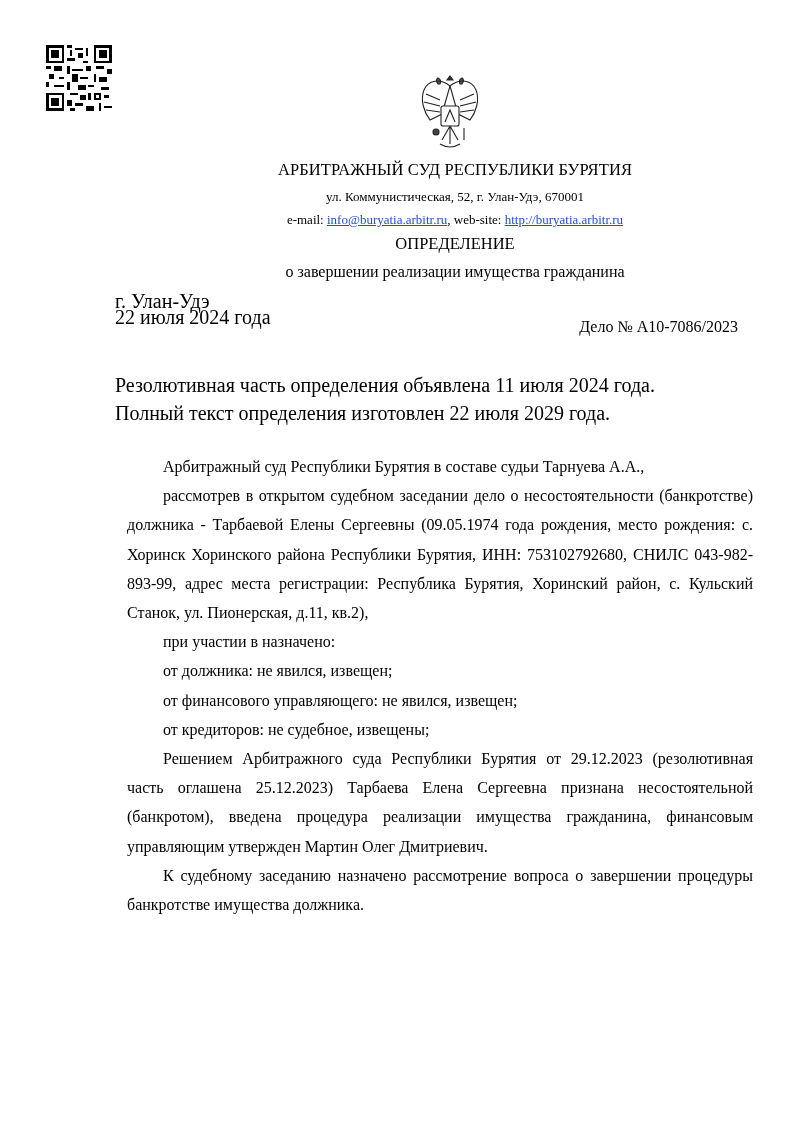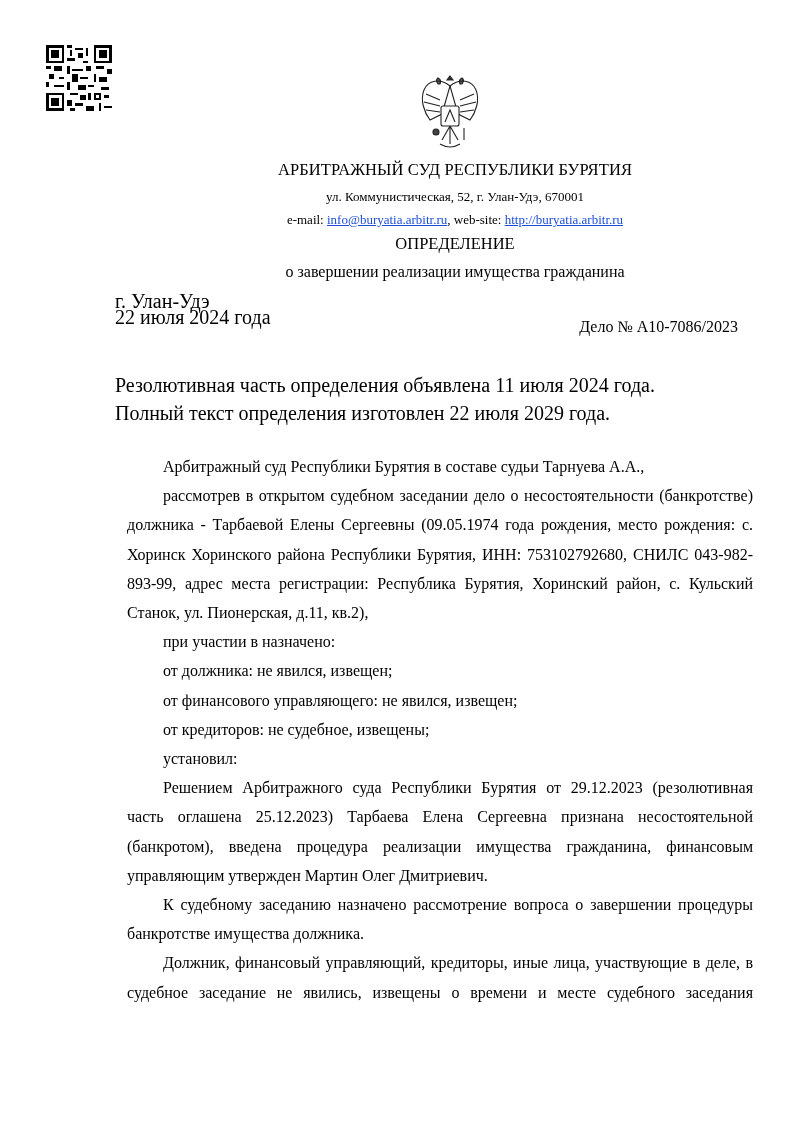--- a/index.html
+++ b/index.html
@@ -107,17 +107,15 @@
 <div class="line" style="top:374px">Резолютивная часть определения объявлена 11 июля 2024 года.</div>
 <div class="line" style="top:402px">Полный текст определения изготовлен 22 июля 2029 года.</div>
 
 <div class="body">
   <p class="ind">Арбитражный суд Республики Бурятия в составе судьи Тарнуева А.А.,</p>
   <p class="ind">рассмотрев в открытом судебном заседании дело о несостоятельности (банкротстве) должника - Тарбаевой Елены Сергеевны (09.05.1974 года рождения, место рождения: с. Хоринск Хоринского района Республики Бурятия, ИНН: 753102792680, СНИЛС 043-982-893-99, адрес места регистрации: Республика Бурятия, Хоринский район, с. Кульский Станок, ул. Пионерская, д.11, кв.2),</p>
   <p class="ind">при участии в назначено:</p>
   <p class="ind">от должника: не явился, извещен;</p>
   <p class="ind">от финансового управляющего: не явился, извещен;</p>
   <p class="ind">от кредиторов: не судебное, извещены;</p>
-  <p class="ind">установил:</p>
   <p class="ind">Решением Арбитражного суда Республики Бурятия от 29.12.2023 (резолютивная часть оглашена 25.12.2023) Тарбаева Елена Сергеевна признана несостоятельной (банкротом), введена процедура реализации имущества гражданина, финансовым управляющим утвержден Мартин Олег Дмитриевич.</p>
   <p class="ind">К судебному заседанию назначено рассмотрение вопроса о завершении процедуры банкротстве имущества должника.</p>
-  <p class="ind j" style="text-align-last: justify;">Должник, финансовый управляющий, кредиторы, иные лица, участвующие в деле, в судебное заседание не явились, извещены о времени и месте судебного заседания</p>
 </div>
 
 </body></html>

